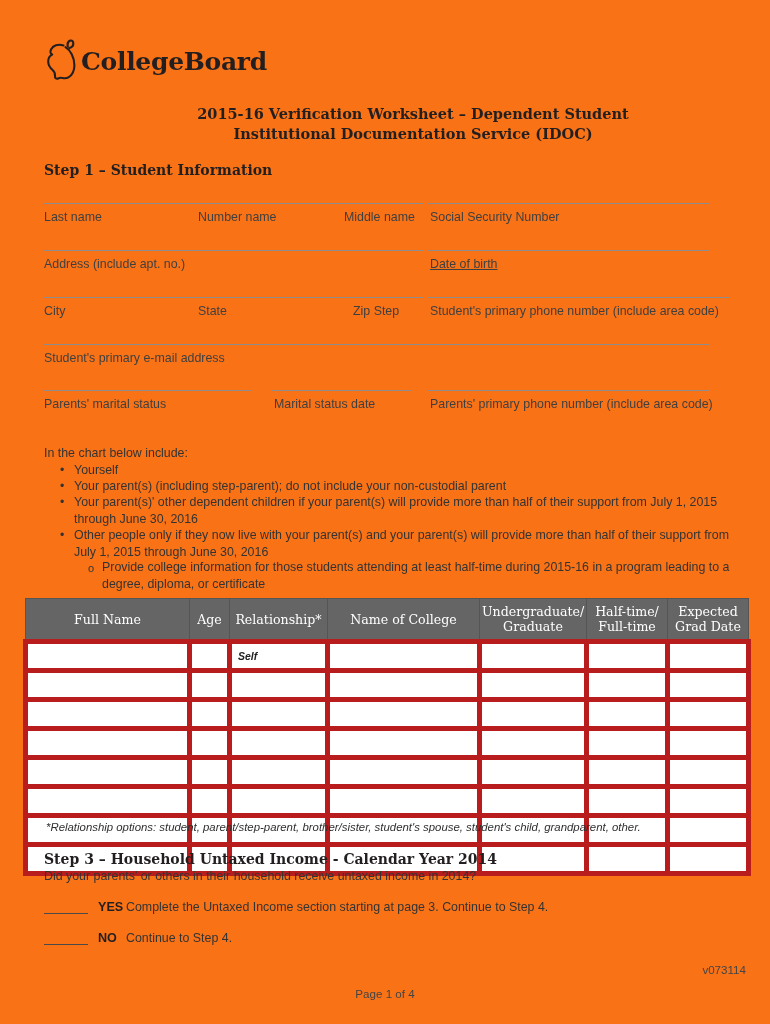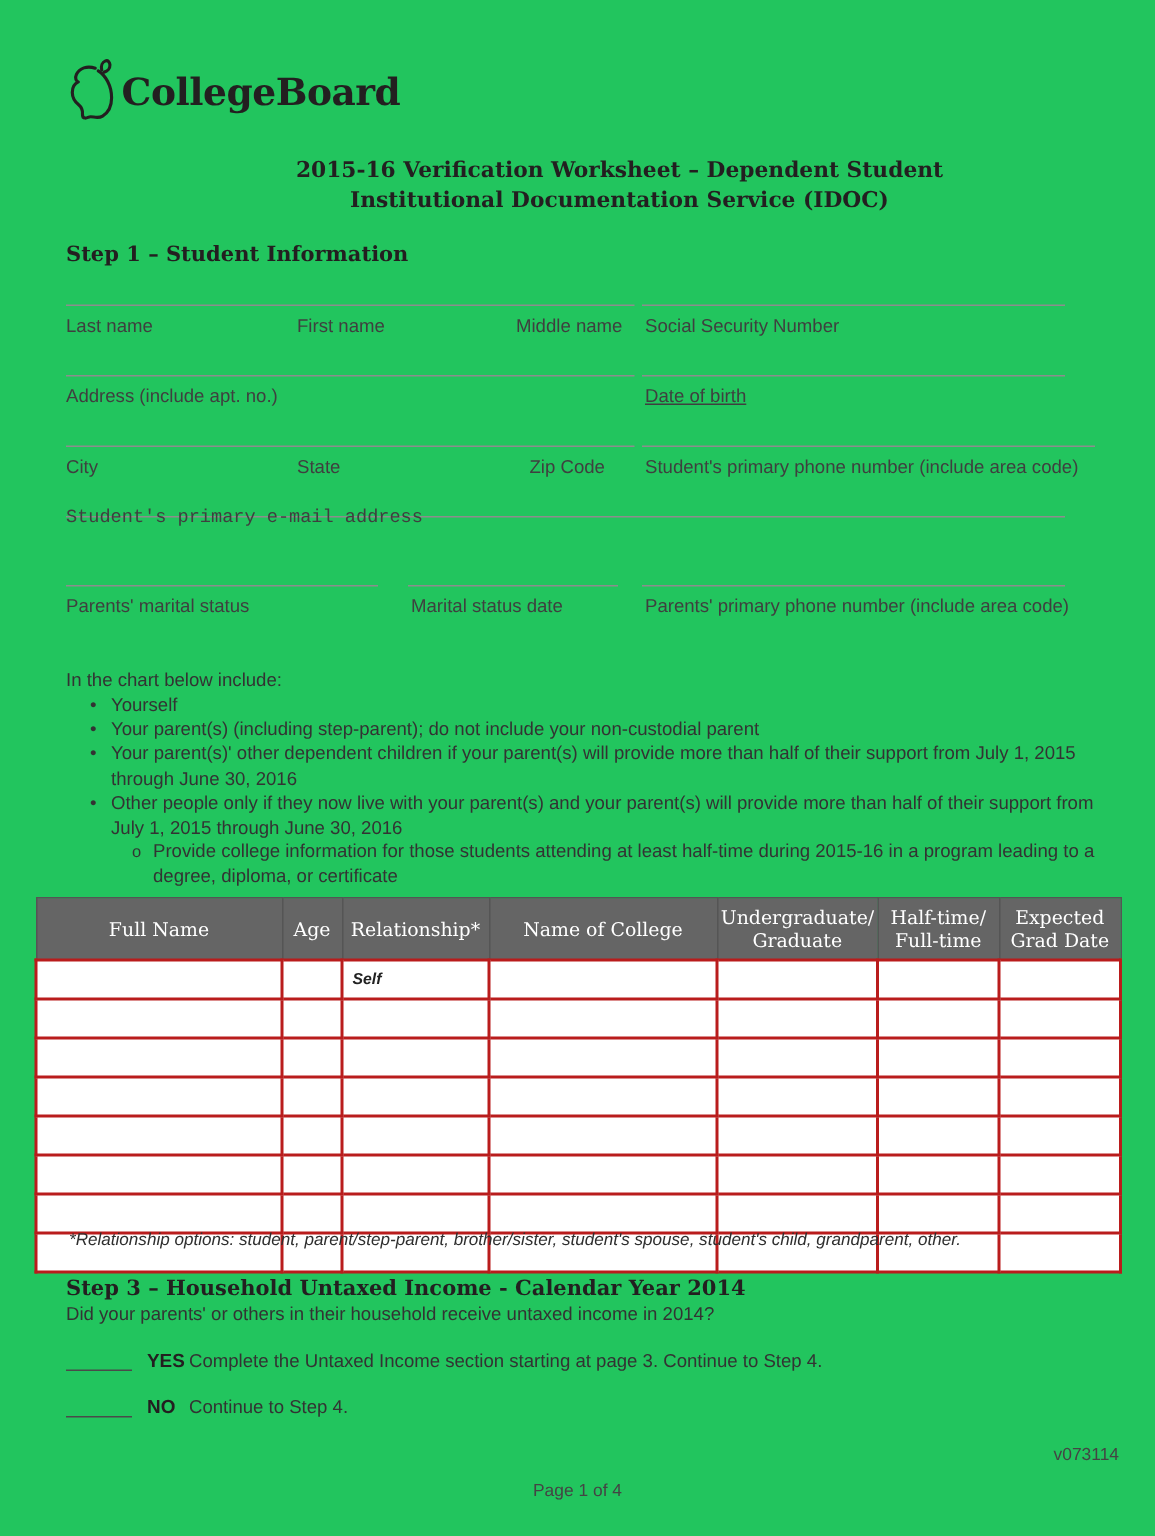--- a/index.html
+++ b/index.html
@@ -14,21 +14,21 @@
     font-family: "Liberation Sans", sans-serif;
     color: #231f20;
     overflow: hidden;
   }
 
   .page {
     position: absolute;
     left: 0; top: 0;
     width: 770px;
     height: 1024px;
-    background: #22c55e;
+    background: #f97316;
   }
 
   
   .logo-wrap {
     position: absolute;
     left: 44px;
     top: 38px;
     display: flex;
     align-items: center;
     height: 46px;
@@ -125,21 +125,21 @@
     font-weight: normal;
     font-size: 12.6px;
     line-height: 15px;
     padding: 5px 2px;
     text-align: center;
     border: 1px solid #555;
     vertical-align: middle;
   }
   .hh-table td {
     height: 22px;
-    border: 2px solid #b91c1c;
+    border: 5px solid #b91c1c;
     padding: 1px 6px;
     font-size: 11px;
     vertical-align: middle;
     background: #fff;
   }
   .hh-table td.self-cell {
     font-style: italic;
     font-weight: bold;
     font-size: 10.5px;
     color: #222;
@@ -208,38 +208,38 @@
   </div>
 
   <div class="doc-title line1">2015-16 Verification Worksheet – Dependent Student</div>
   <div class="doc-title line2">Institutional Documentation Service (IDOC)</div>
 
   <div class="step-head" style="left:44px; top:162px;">Step 1 – Student Information</div>
 
   <div class="fline" style="left:44px; top:203px; width:379px;"></div>
   <div class="fline" style="left:428px; top:203px; width:282px;"></div>
   <div class="flabel" style="left:44px;  top:210px;">Last name</div>
-  <div class="flabel" style="left:198px; top:210px;">First name</div>
+  <div class="flabel" style="left:198px; top:210px;">Number name</div>
   <div class="flabel" style="left:344px; top:210px;">Middle name</div>
   <div class="flabel" style="left:430px; top:210px;">Social Security Number</div>
 
   <div class="fline" style="left:44px; top:250px; width:379px;"></div>
   <div class="fline" style="left:428px; top:250px; width:282px;"></div>
   <div class="flabel" style="left:44px;  top:257px;">Address (include apt. no.)</div>
   <div class="flabel" style="left:430px; top:257px;text-decoration:underline;">Date of birth</div>
 
   <div class="fline" style="left:44px; top:297px; width:379px;"></div>
   <div class="fline" style="left:428px; top:297px; width:302px;"></div>
   <div class="flabel" style="left:44px;  top:304px;">City</div>
   <div class="flabel" style="left:198px; top:304px;">State</div>
-  <div class="flabel" style="left:353px; top:304px;">Zip Code</div>
+  <div class="flabel" style="left:353px; top:304px;">Zip Step</div>
   <div class="flabel" style="left:430px; top:304px;">Student's primary phone number (include area code)</div>
 
   <div class="fline" style="left:44px; top:344px; width:666px;"></div>
-  <div class="flabel" style="left:44px; top:338px;font-family:Liberation Mono, monospace;">Student's primary e-mail address</div>
+  <div class="flabel" style="left:44px; top:351px;">Student's primary e-mail address</div>
 
   <div class="fline" style="left:44px;  top:390px; width:208px;"></div>
   <div class="fline" style="left:272px; top:390px; width:140px;"></div>
   <div class="fline" style="left:428px; top:390px; width:282px;"></div>
   <div class="flabel" style="left:44px;  top:397px;">Parents' marital status</div>
   <div class="flabel" style="left:274px; top:397px;">Marital status date</div>
   <div class="flabel" style="left:430px; top:397px;">Parents' primary phone number (include area code)</div>
 
   <div class="btext" style="left:44px; top:446px;">In the chart below include:</div>
 

